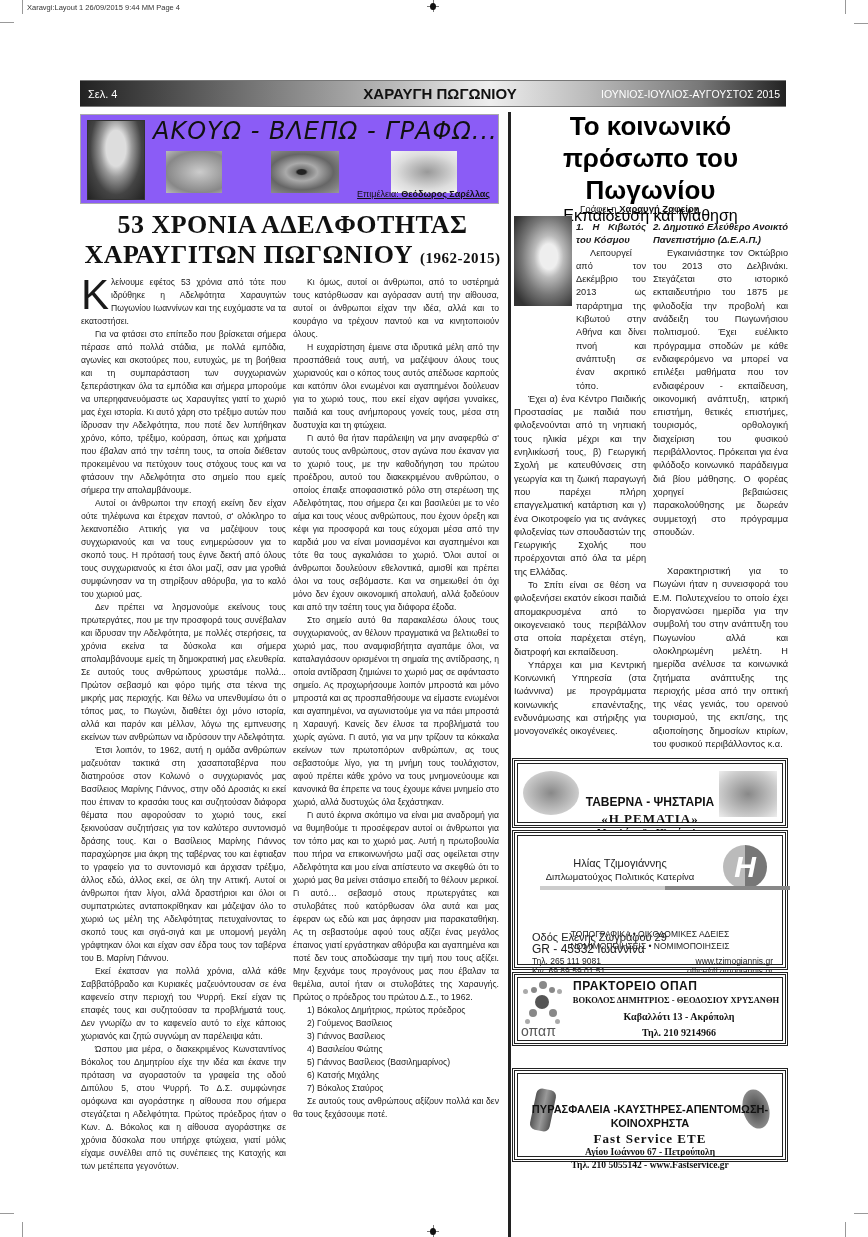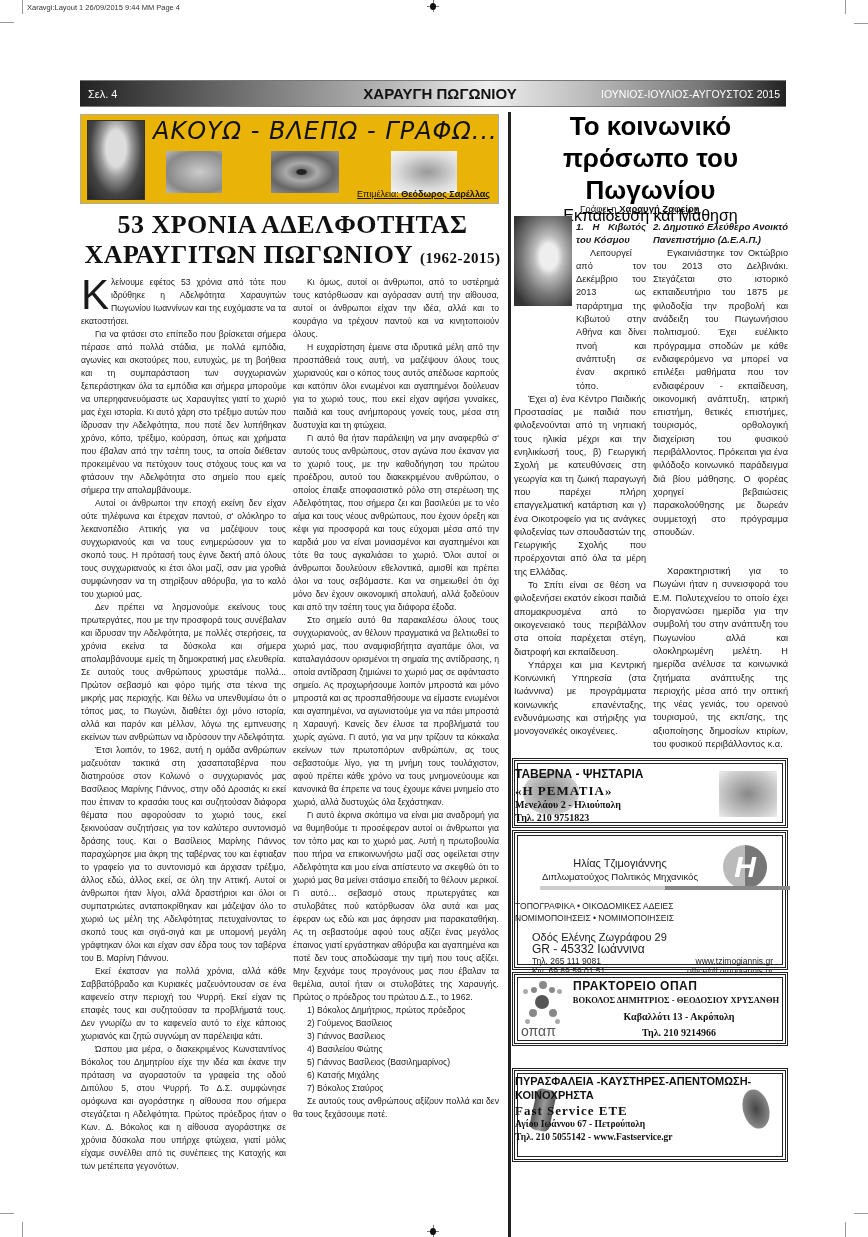--- a/index.html
+++ b/index.html
@@ -14,21 +14,21 @@
   .reg .d { position: absolute; left: 3px; top: 2.5px; width: 6px; height: 7px; border-radius: 50%; background: #111; }
 
   .masthead { position: absolute; left: 80px; top: 80px; width: 706px; height: 27px;
     background: linear-gradient(90deg, #222 0%, #666 20%, #bbb 45%, #eee 58%, #bbb 72%, #777 88%, #222 100%);
     border-top: 1px solid #777; border-bottom: 1px solid #777; }
   .mh-page { position: absolute; left: 8px; top: 7px; font-size: 11px; color: #fff; }
   .mh-title { position: absolute; left: 360px; top: 4px; font-size: 15px; font-weight: bold; color: #111; transform: translateX(-50%); white-space: nowrap; }
   .mh-date { position: absolute; right: 6px; top: 7px; font-size: 10.5px; color: #fff; }
 
   
-  .banner { position: absolute; left: 80px; top: 114px; width: 419px; height: 90px; background: #eab308; border: 1px solid #aaa; }
+  .banner { position: absolute; left: 80px; top: 114px; width: 419px; height: 90px; background: #8b5cf6; border: 1px solid #aaa; }
   .portrait { position: absolute; left: 6px; top: 5px; width: 58px; height: 80px; border: 1px solid #333;
     background: radial-gradient(ellipse at 50% 35%, #ddd 0 25%, #999 40%, #444 65%, #222 100%); }
   .banner-title { position: absolute; left: 72px; top: 2px; font-size: 24px; font-style: italic; letter-spacing: 1px; color: #111; white-space: nowrap; font-family: "DejaVu Sans", sans-serif; font-weight: normal; }
   .b-img { position: absolute; top: 36px; height: 42px; background: linear-gradient(135deg, #eee, #999 60%, #bbb); }
   .b-img.ear { left: 85px; width: 56px; background: radial-gradient(ellipse at 60% 50%, #ccc, #888 70%, #bbb); }
   .b-img.eye { left: 190px; width: 68px; background: radial-gradient(ellipse at 45% 50%, #222 0 8%, #777 12%, #aaa 30%, #666 60%, #999); }
   .b-img.pen { left: 310px; width: 66px; background: radial-gradient(ellipse at 55% 50%, #999, #ddd 60%, #f5f5f5); }
   .editor { position: absolute; right: 8px; bottom: 4px; font-size: 9px; color: #111; text-decoration: underline; }
   .editor b { font-weight: bold; }
 
@@ -59,21 +59,21 @@
   .rc-2 { left: 653px; top: 220px; width: 135px; }
 
   
   .ad { position: absolute; left: 512px; width: 276px; border: 3px double #222; background: #fff; }
   .ad-inner { position: absolute; inset: 2px; border: 1px solid #222; }
   .ad1 { top: 758px; height: 70px; }
   .ad2 { top: 830px; height: 140px; }
   .ad3 { top: 972px; height: 74px; }
   .ad4 { top: 1068px; height: 94px; }
   .ad-img { position: absolute; background: radial-gradient(ellipse, #888, #ccc 70%, #eee); }
-  .ad-c { position: absolute; left: 0; right: 0; color: #111; white-space: nowrap; }
+  .ad-c { position: absolute; left: 0; right: 0; text-align: center; color: #111; white-space: nowrap; margin-top: 28px; }
   .serif { font-family: "Liberation Serif", serif; font-weight: bold; }
 
   .logo-circle { position: absolute; right: 18px; top: 12px; width: 44px; height: 44px; border-radius: 50%; background: linear-gradient(90deg, #bbb 50%, #777 50%); color: #fff; font-size: 30px; font-style: italic; font-weight: bold; text-align: center; line-height: 44px; }
   .bar-l { position: absolute; left: 25px; top: 48px; width: 125px; height: 4px; background: #ccc; }
   .bar-r { position: absolute; left: 150px; top: 48px; width: 125px; height: 4px; background: #888; }
 
   .opap-logo { position: absolute; left: 6px; top: 6px; width: 52px; height: 58px; }
   .opap-logo .dot { position: absolute; border-radius: 50%; background: #888; }
   .opap-word { position: absolute; left: 6px; bottom: 4px; font-size: 14px; color: #555; letter-spacing: 0; }
 </style>
@@ -176,21 +176,21 @@
   <div class="ad-c" style="top:6px;font-size:12px;font-weight:bold">ΤΑΒΕΡΝΑ - ΨΗΣΤΑΡΙΑ</div>
   <div class="ad-c serif" style="top:22px;font-size:13px;letter-spacing:1px">«Η ΡΕΜΑΤΙΑ»</div>
   <div class="ad-c serif" style="top:38px;font-size:10px">Μενελάου 2 - Ηλιούπολη</div>
   <div class="ad-c serif" style="top:51px;font-size:10px">Τηλ. 210 9751823</div>
 </div>
 
 <div class="ad ad2">
   <div class="ad-inner"></div>
   <div class="logo-circle">H</div>
   <div style="position:absolute;left:0;width:210px;text-align:center;top:24px;font-size:11px;color:#222">Ηλίας Τζιμογιάννης</div>
-  <div style="position:absolute;left:0;width:210px;text-align:center;top:38px;font-size:9.5px;color:#222">Διπλωματούχος Πολιτικός Μηχανικός</div>
+  <div style="position:absolute;left:0;width:210px;text-align:center;top:38px;font-size:9.5px;color:#222">Διπλωματούχος Πολιτικός Κατερίνα</div>
   <div class="bar-l" style="top:53px"></div>
   <div class="bar-r" style="top:53px"></div>
   <div class="ad-c" style="top:68px;font-size:8.5px;color:#222">ΤΟΠΟΓΡΑΦΙΚΑ • ΟΙΚΟΔΟΜΙΚΕΣ ΑΔΕΙΕΣ</div>
   <div class="ad-c" style="top:80px;font-size:8.5px;color:#222">ΝΟΜΙΜΟΠΟΙΗΣΕΙΣ • ΝΟΜΙΜΟΠΟΙΗΣΕΙΣ</div>
   <div style="position:absolute;left:17px;top:98px;font-size:11px;color:#222">Οδός Ελένης Ζωγράφου 29</div>
   <div style="position:absolute;left:17px;top:109px;font-size:12px;color:#222">GR - 45332 Ιωάννινα</div>
   <div style="position:absolute;left:17px;top:123px;font-size:8.5px;color:#222">Τηλ. 265 111 9081</div>
   <div style="position:absolute;left:17px;top:133px;font-size:8.5px;color:#222">Κιν. 69 89 59 01 51</div>
   <div style="position:absolute;right:12px;top:123px;font-size:8.5px;color:#222">www.tzimogiannis.gr</div>
   <div style="position:absolute;right:12px;top:133px;font-size:8.5px;color:#222">office@tzimogiannis.gr</div>

